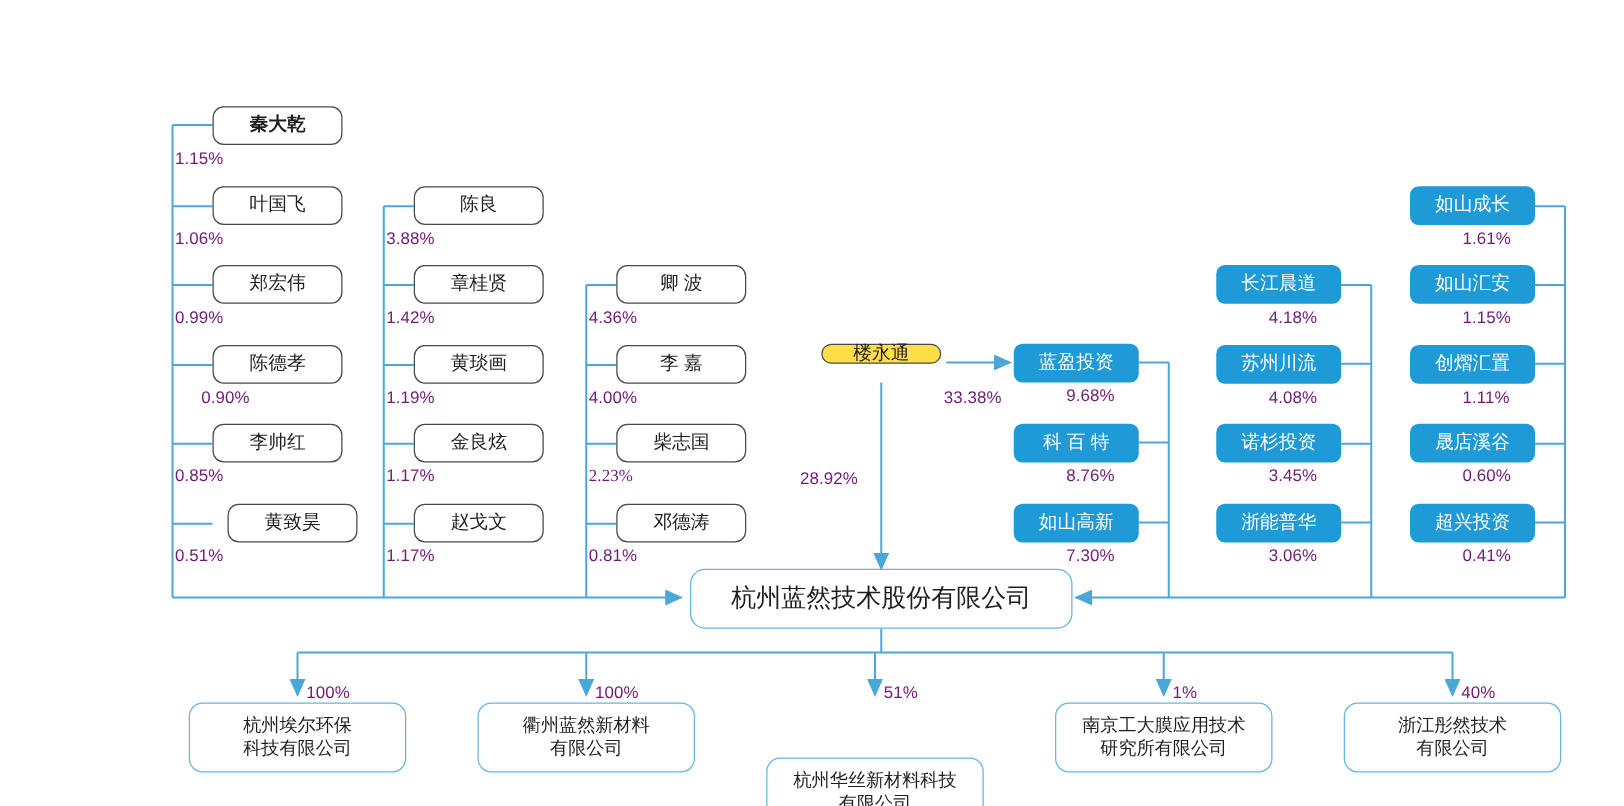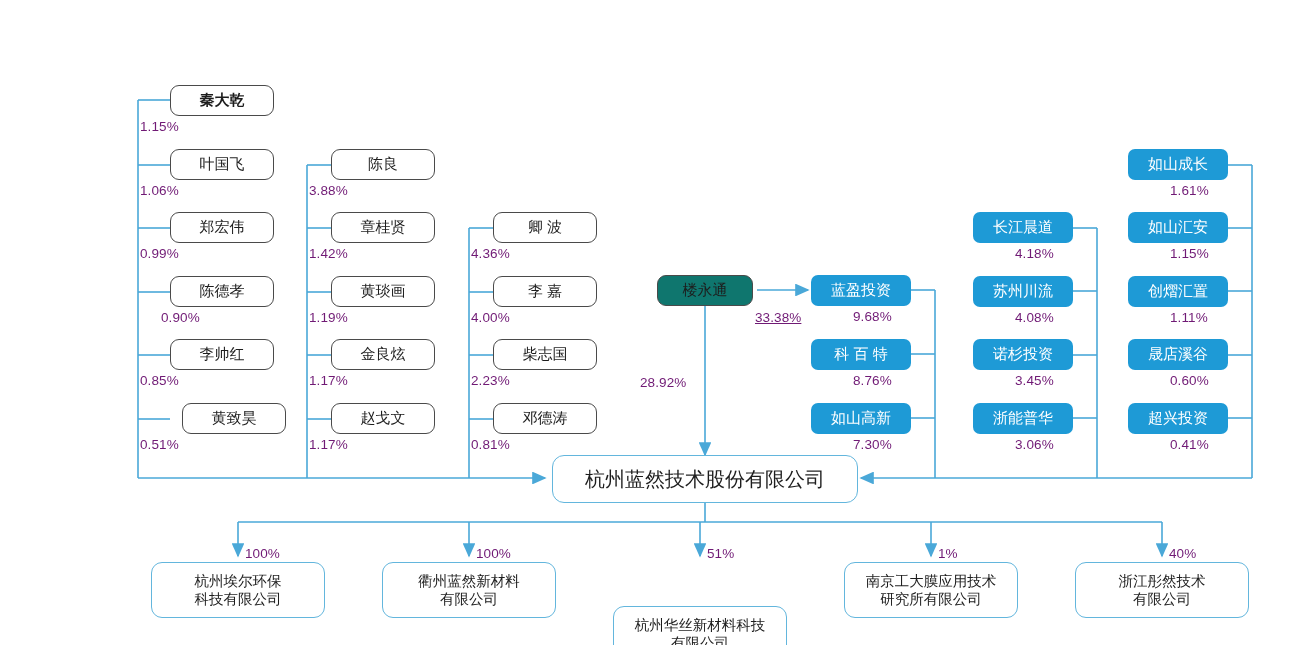--- a/index.html
+++ b/index.html
@@ -63,24 +63,24 @@
     background:#ffffff;
     border:1.4px solid #63b6dd;
     color:#1d1d1d;
     width:174px;height:56px;
     font-size:14.5px;
     border-radius:11px;
     padding:0 6px;
   }
   
   .node.holder{
-    background:#0f766e;
+    background:#fde047;
     border:1.6px solid #4a4a4a;
     color:#1d1d1d;
-    width:96px;height:31px;
+    width:96px;height:16px;
     border-radius:9px;
     font-size:15px;
   }
 
   
   .pct{
     position:absolute;
     font-size:13.5px;
     color:#701a75;
     white-space:nowrap;
@@ -189,26 +189,26 @@
   <div class="node person" style="left:331px;top:339px;">金良炫</div>
   <div class="pct" style="left:309px;top:373px;">1.17%</div>
   <div class="node person" style="left:331px;top:403px;">赵戈文</div>
   <div class="pct" style="left:309px;top:437px;">1.17%</div>
 
   <div class="node person" style="left:493px;top:212px;">卿 波</div>
   <div class="pct" style="left:471px;top:246px;">4.36%</div>
   <div class="node person" style="left:493px;top:276px;">李 嘉</div>
   <div class="pct" style="left:471px;top:310px;">4.00%</div>
   <div class="node person" style="left:493px;top:339px;">柴志国</div>
-  <div class="pct" style="left:471px;top:373px;">2.23%</div>
+  <div class="pct" style="left:471px;top:373px;font-family:Liberation Serif, serif;">2.23%</div>
   <div class="node person" style="left:493px;top:403px;">邓德涛</div>
   <div class="pct" style="left:471px;top:437px;">0.81%</div>
 
   <div class="node holder" style="left:657px;top:275px;">楼永通</div>
-  <div class="pct" style="left:755px;top:310px;text-decoration:underline;">33.38%</div>
+  <div class="pct" style="left:755px;top:310px;">33.38%</div>
   <div class="pct" style="left:640px;top:375px;">28.92%</div>
 
   <div class="node inst" style="left:811px;top:275px;">蓝盈投资</div>
   <div class="pct r" style="left:853px;top:309px;">9.68%</div>
   <div class="node inst" style="left:811px;top:339px;">科 百 特</div>
   <div class="pct r" style="left:853px;top:373px;">8.76%</div>
   <div class="node inst" style="left:811px;top:403px;">如山高新</div>
   <div class="pct r" style="left:853px;top:437px;">7.30%</div>
 
   <div class="node inst" style="left:973px;top:212px;">长江晨道</div>

